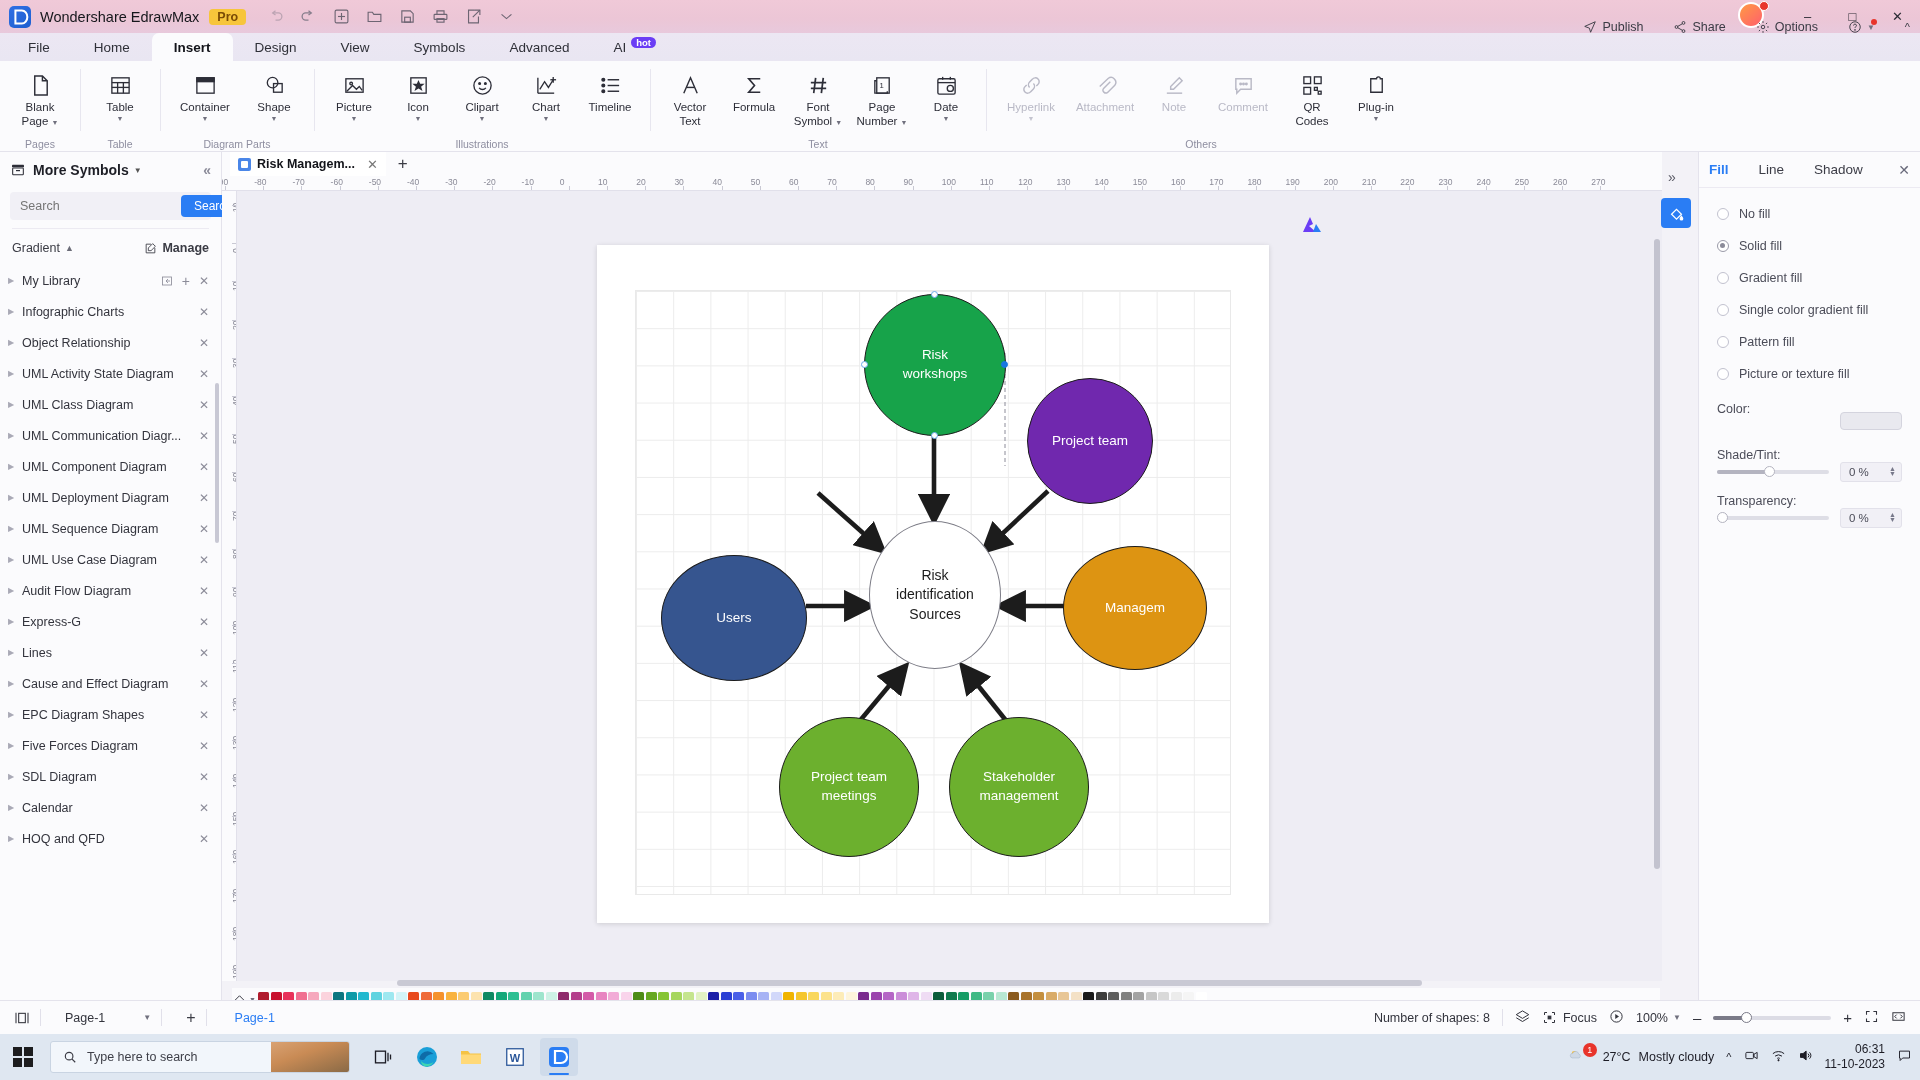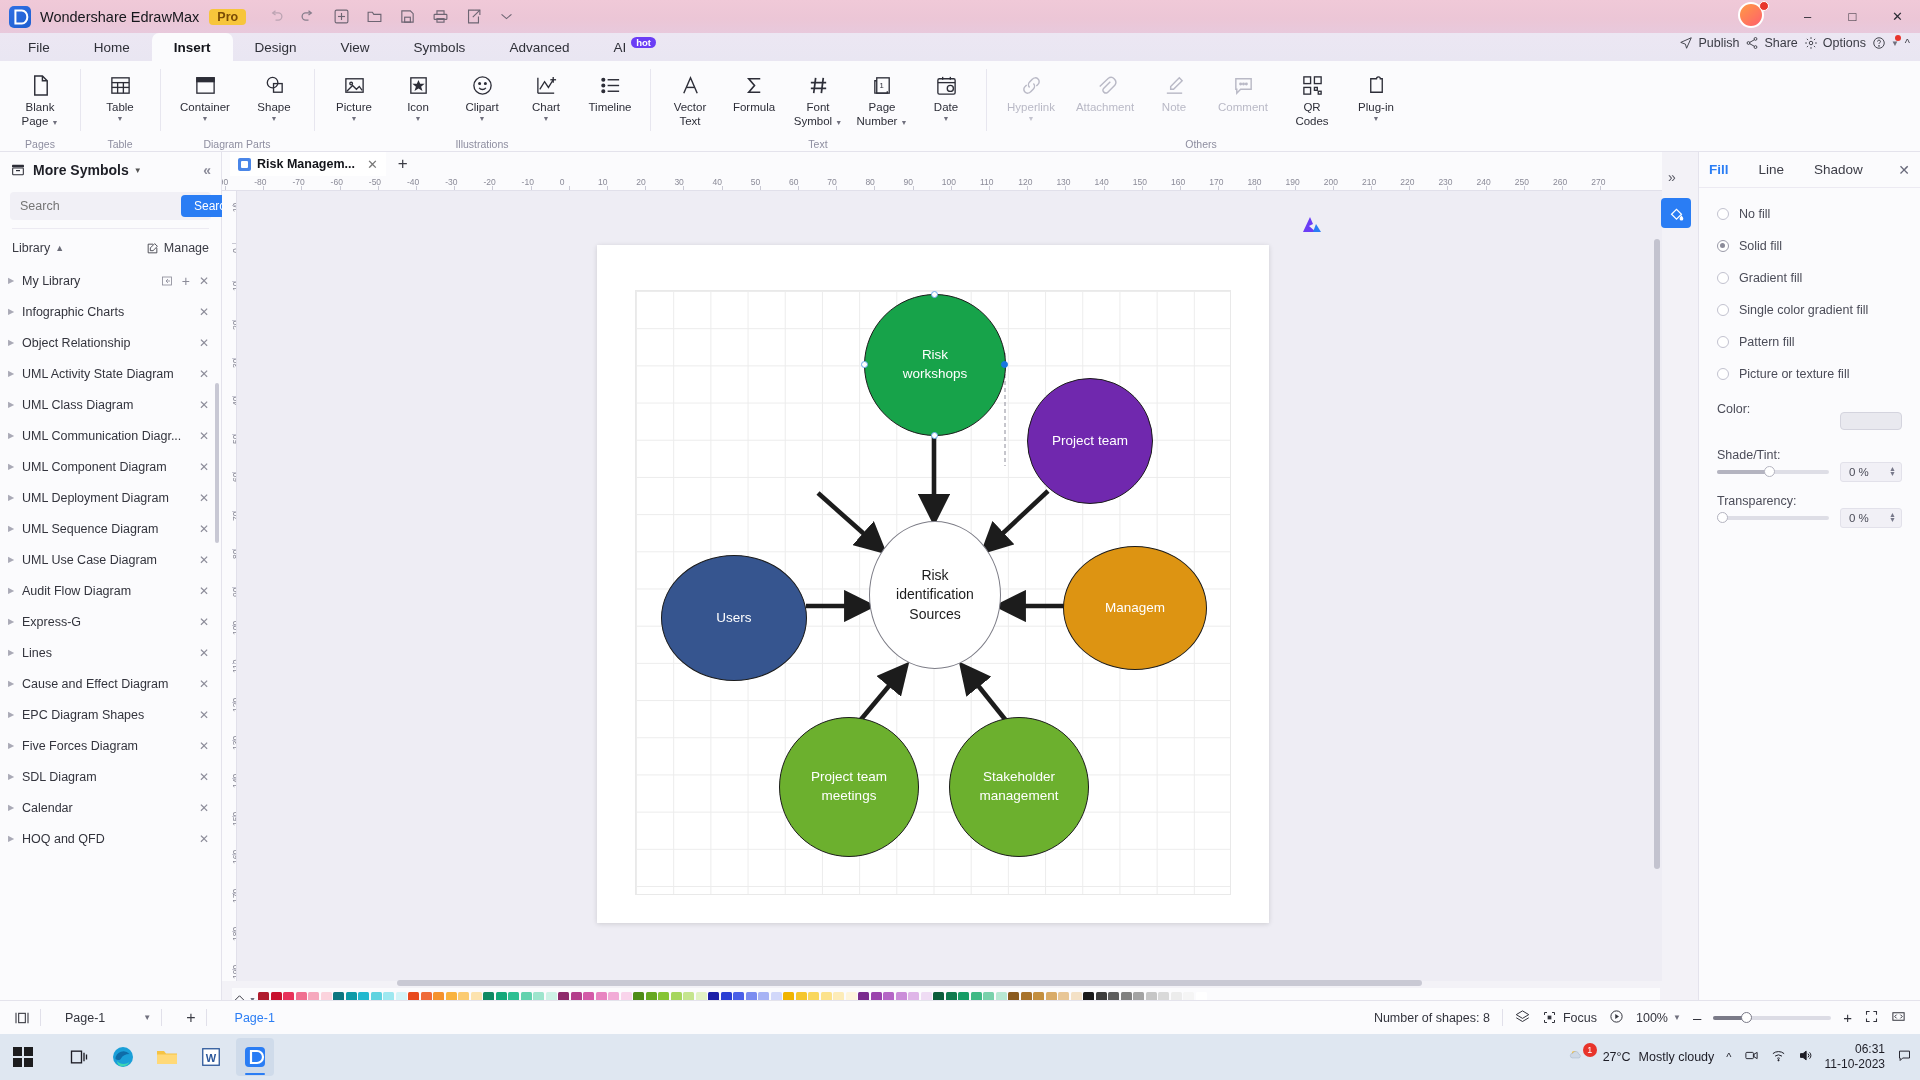--- a/index.html
+++ b/index.html
@@ -63,21 +63,21 @@
     background: #fbfbfd; color: #13141a; font-weight: bold;
     border-radius: 7px 7px 0 0;
   }
   .rtab.ai-tab { padding-right: 6px; }
   .hot-badge {
     background: #6b3df5; color: #fff; font-size: 9.5px; font-weight: bold;
     border-radius: 6px; padding: 0px 5px; margin-left: 5px;
     position: relative; top: -5px;
   }
   .titlebar-right-tools {
-    position: absolute; right: 10px; top: 36px; display: flex; gap: 6px;
+    position: absolute; right: 10px; top: 20px; display: flex; gap: 30px;
     font-size: 12.5px; color: #3a3b44;
   }
   .trt { display: flex; align-items: center; gap: 5px; }
   .trt svg { width: 14px; height: 14px; }
   .help-dot { position: relative; }
   .help-dot::after { content:''; position:absolute; right:-2px; top:-1px; width:6px;height:6px;border-radius:50%;background:#e8342b;}
 
   
   .ribbon {
     position: absolute; top: 61px; left: 0; width: 1920px; height: 91px;
@@ -131,21 +131,21 @@
     background: #2a7df4; color: #fff; font-size: 12px; height: 22px;
     padding: 0 13px; border-radius: 4px; display: flex; align-items: center;
     margin-right: 3px;
   }
   .lp-divider { height: 1px; background: #eceaf2; margin: 8px 12px 0 12px; }
   .lib-row {
     height: 30px; display: flex; align-items: center; padding: 0 12px;
     font-size: 12.5px; color: #3a3b44; margin-top: 4px;
   }
   .lib-row .chev-up { margin-left: 5px; font-size: 9px; color: #6b6c78; }
-  .manage { margin-left: auto; display: flex; align-items: center; gap: 5px; font-size: 12.5px; color: #3a3b44; }
+  .manage { margin-left: auto; display: flex; align-items: center; gap: 5px; font-size: 12.5px; color: #3a3b44; font-weight: bold; }
   .manage svg { width: 13px; height: 13px; }
   .lib-list { margin-top: 2px; height: 700px; overflow: hidden; position: relative; }
   .lib-item {
     height: 31px; display: flex; align-items: center; padding: 0 12px 0 8px;
     font-size: 12.5px; color: #33343d;
   }
   .lib-item .tri {
     width: 14px; color: #a9a9b6; font-size: 8px; flex-shrink: 0;
   }
   .lib-item .nm { flex: 1; white-space: nowrap; overflow: hidden; text-overflow: ellipsis; }
@@ -747,21 +747,21 @@
       <span>More Symbols</span>
       <span class="dd">▼</span>
       <span class="lp-collapse">«</span>
     </div>
     <div class="searchrow">
       <input placeholder="Search" style="">
       <div class="searchbtn">Search</div>
     </div>
     <div class="lp-divider"></div>
     <div class="lib-row">
-      <span>Library</span>
+      <span>Gradient</span>
       <span class="chev-up">▲</span>
       <span class="manage">
         <svg viewBox="0 0 24 24" fill="none" stroke="#3a3b44" stroke-width="1.6">
             <path d="M4 4h9"></path>
             <path d="M4 4v16h16v-9"></path>
             <path d="M16 3l5 5-8 8h-5v-5z"></path>
           </svg>
         <span>Manage</span>
       </span>
     </div>
@@ -1349,20 +1349,28 @@
 
   <div class="taskbar">
     <div class="startbtn">
       <span class="win-logo">
           <i></i>
           <i></i>
           <i></i>
           <i></i>
         </span>
     </div>
+    <div class="tb-search">
+      <svg viewBox="0 0 24 24" fill="none" stroke="#3a3b44" stroke-width="2">
+          <circle cx="10.5" cy="10.5" r="6.5"></circle>
+          <line x1="15.5" y1="15.5" x2="21" y2="21"></line>
+        </svg>
+      <span>Type here to search</span>
+      <span class="thumbimg"></span>
+    </div>
     <div class="tb-icons">
       <span class="tbi">
           <svg viewBox="0 0 24 24" fill="none" stroke="#1d1d26" stroke-width="1.6" width="20" height="20">
             <rect x="3" y="5" width="12" height="14"></rect>
             <line x1="18" y1="7" x2="18" y2="17"></line>
             <line x1="21" y1="9" x2="21" y2="15"></line>
           </svg>
         </span>
       <span class="tbi">
           <svg viewBox="0 0 24 24" width="24" height="24">

